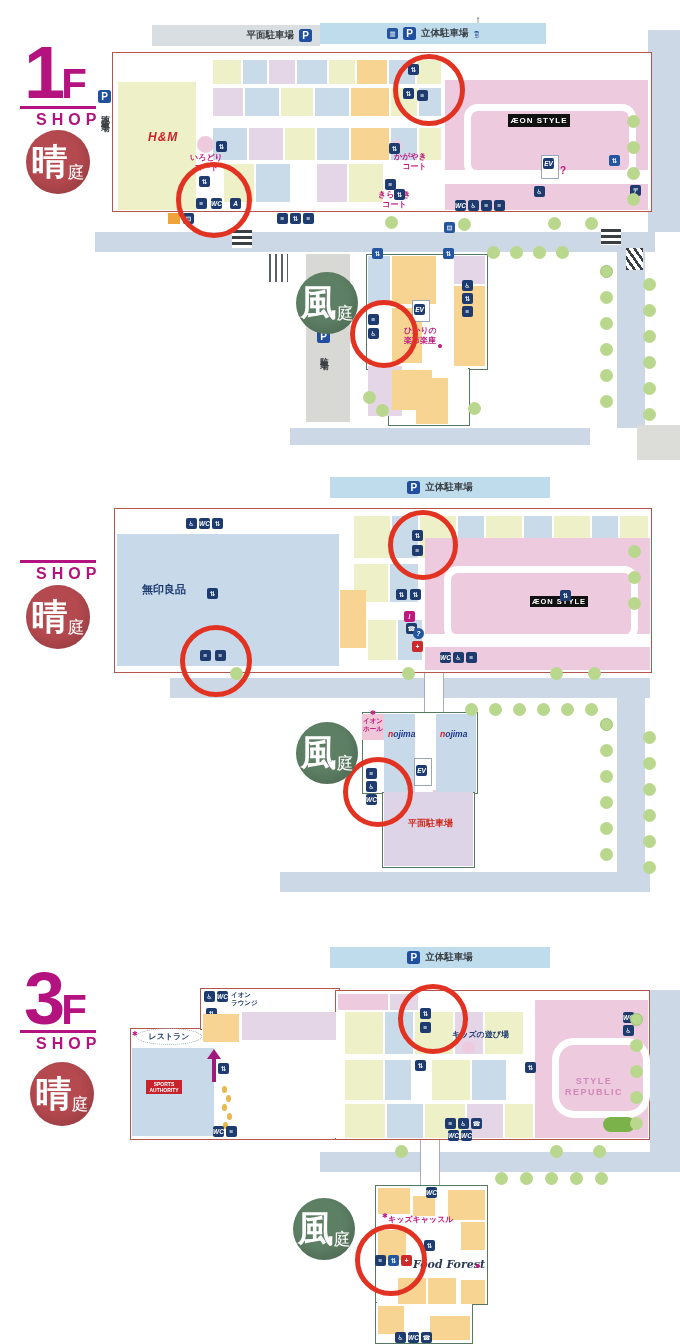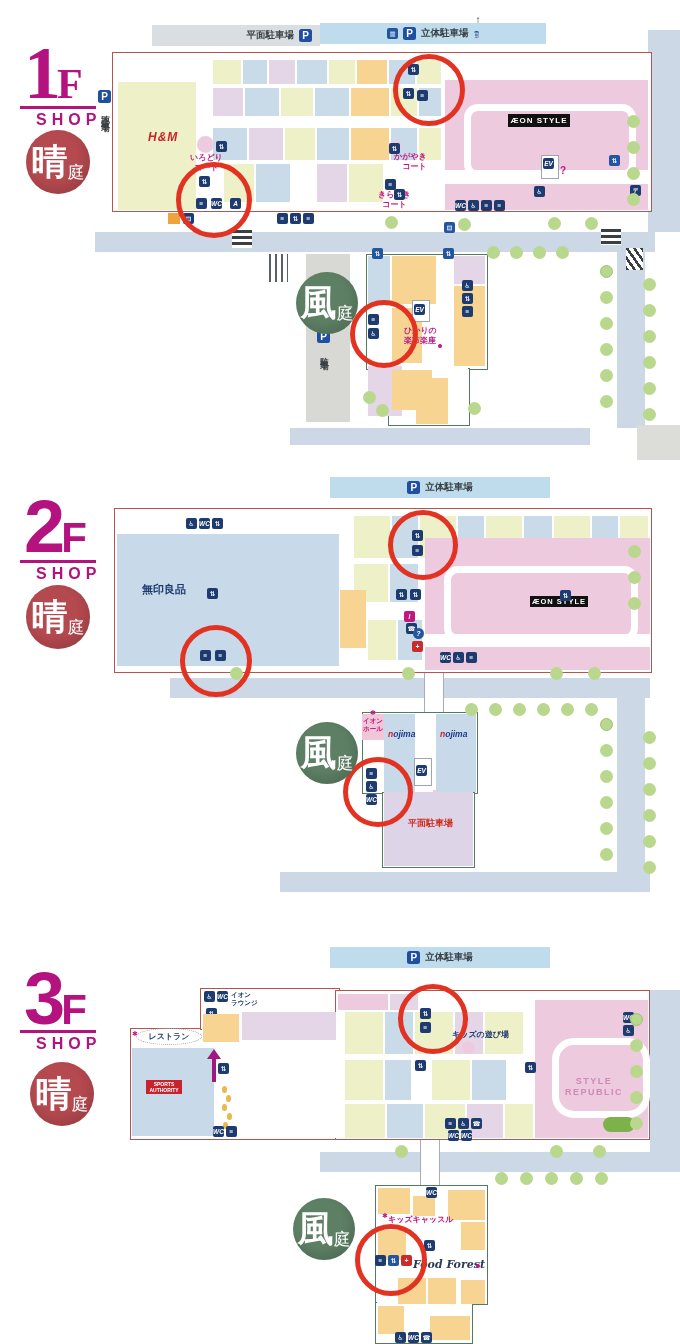--- a/index.html
+++ b/index.html
@@ -75,21 +75,21 @@
   .uparrow::before{content:"";position:absolute;top:-9px;left:-5px;border:7px solid transparent;
                    border-bottom:10px solid #a0197d;border-top:0;}
   .paws{position:absolute;width:5px;height:7px;border-radius:50%;background:#e8b84b;
         box-shadow:4px 9px 0 #e8b84b,0 18px 0 #e8b84b,5px 27px 0 #e8b84b,1px 36px 0 #e8b84b,6px 44px 0 #e8b84b;}
 </style>
 </head>
 <body>
 
 <div id="stage">
 
-<div class="abs fnum" style="left:24px;top:36px;font-family:Liberation Serif, serif;">
+<div class="abs fnum" style="left:24px;top:36px;">
   <span class="n">1</span><span class="f">F</span>
 </div>
 <div class="frule" style="left:20px;top:106px;width:76px;"></div>
 <div class="fshop" style="left:36px;top:111px;">SHOP</div>
 <div class="badge hare" style="left:26px;top:130px;">
   <span class="bg">晴</span>
       <span class="sm">庭</span>
 </div>
 
 <div class="bar gray" style="left:152px;top:25px;width:168px;">
@@ -231,23 +231,20 @@
 </div>
 
 <div class="tree" style="left:600px;top:265px;
   box-shadow:0 26px 0 #b9d88e,0 52px 0 #b9d88e,0 78px 0 #b9d88e,0 104px 0 #b9d88e,0 130px 0 #b9d88e,
   43px 13px 0 #b9d88e,43px 39px 0 #b9d88e,43px 65px 0 #b9d88e,43px 91px 0 #b9d88e,43px 117px 0 #b9d88e,43px 143px 0 #b9d88e,
   -113px -19px 0 #b9d88e,-90px -19px 0 #b9d88e,-67px -19px 0 #b9d88e,-44px -19px 0 #b9d88e,
   27px -150px 0 #b9d88e,27px -124px 0 #b9d88e,27px -98px 0 #b9d88e,27px -72px 0 #b9d88e,
   -215px -49px 0 #b9d88e,-142px -47px 0 #b9d88e,-52px -48px 0 #b9d88e,-15px -48px 0 #b9d88e,
   -237px 126px 0 #b9d88e,-224px 139px 0 #b9d88e,-132px 137px 0 #b9d88e;"></div>
 
-<div class="abs fnum" style="left:24px;top:490px;">
-  <span class="n">2</span><span class="f">F</span>
-</div>
 <div class="frule" style="left:20px;top:560px;width:76px;"></div>
 <div class="fshop" style="left:36px;top:565px;">SHOP</div>
 <div class="badge hare" style="left:26px;top:585px;">
   <span class="bg">晴</span>
       <span class="sm">庭</span>
 </div>
 <div class="bar blue" style="left:330px;top:477px;width:220px;">
   <span class="icp" style="position:static;">P</span>
   <span>立体駐車場</span>
 </div>

